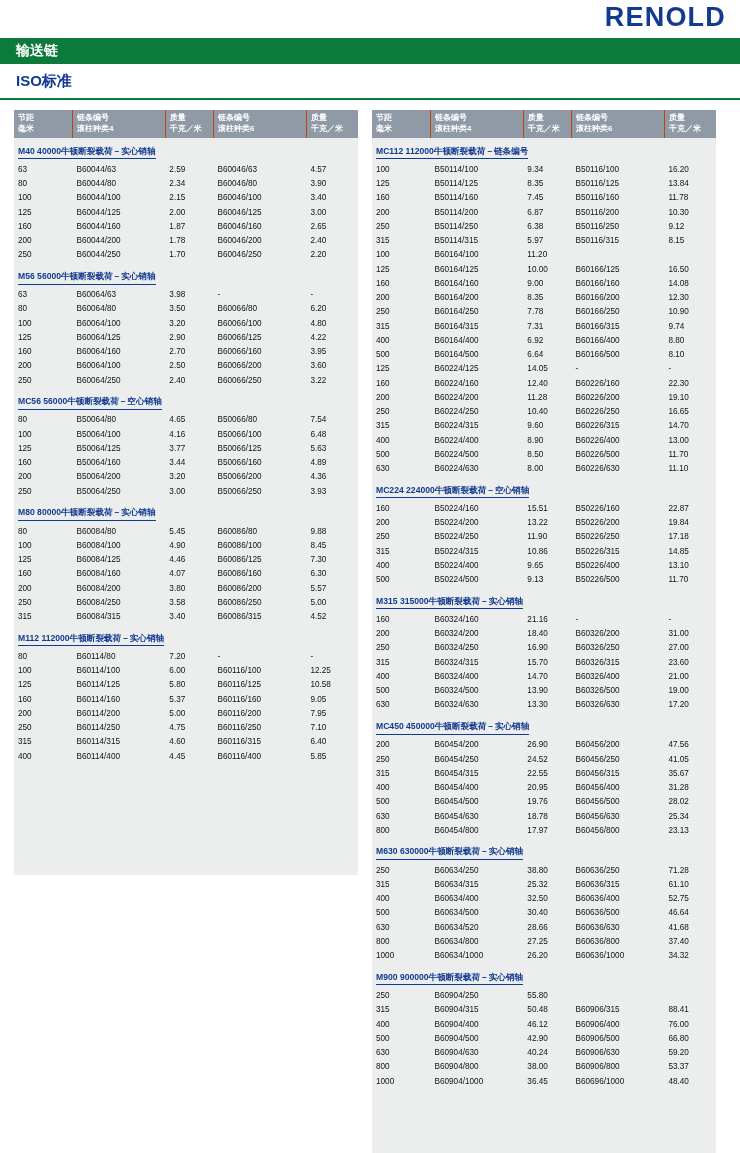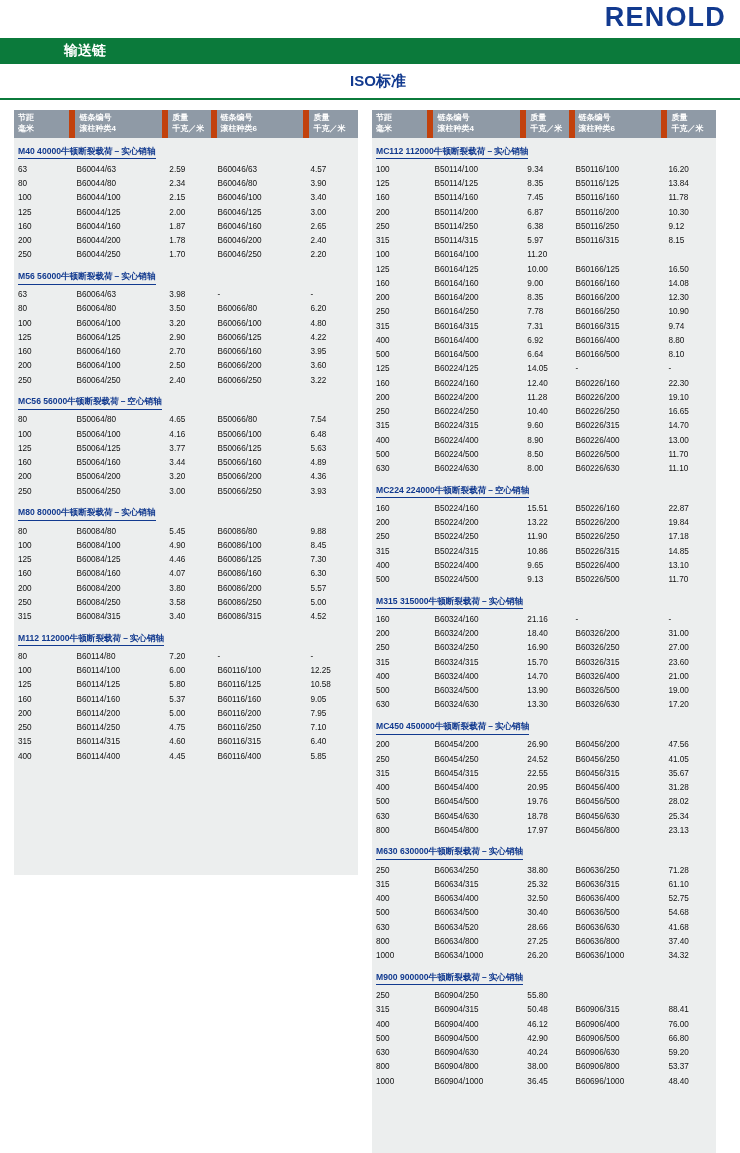--- a/index.html
+++ b/index.html
@@ -35,30 +35,28 @@
     height: 26px;
     background: #0b7a3b;
     display: flex;
     align-items: center;
     padding-left: 16px;
   }
   .green-bar .title {
     color: #ffffff;
     font-size: 14px;
     font-weight: bold;
-    margin-left: 48px;
   }
   .sub-head {
     height: 36px;
     background: #ffffff;
     display: flex;
     align-items: center;
     padding-left: 16px;
     border-bottom: 2px solid #0b7a3b;
-    justify-content: center;
   }
   .sub-head .title {
     color: #123a8f;
     font-size: 15px;
     font-weight: bold;
   }
   
   .content {
     display: flex;
     gap: 14px;
@@ -86,21 +84,21 @@
 
   thead th {
     background: #8f9aa6;
     color: #ffffff;
     font-size: 8px;
     font-weight: bold;
     text-align: left;
     padding: 3px 4px;
     line-height: 1.35;
     vertical-align: top;
-    border-right: 6px solid #c2410c;
+    border-right: 1px solid #c2410c;
   }
   thead th:last-child { border-right: none; }
   thead th .l2 { display: block; }
 
   tbody td {
     padding: 1.6px 4px;
     line-height: 1.35;
     vertical-align: top;
     border: none;
   }
@@ -465,21 +463,21 @@
               <span class="l2">滚柱种类6</span>
             </th>
             <th>
               <span>质量</span>
               <span class="l2">千克／米</span>
             </th>
           </tr>
         </thead>
         <tbody>
             <tr class="group first">
-              <td colspan="5"><span class="ul">MC112 112000牛顿断裂载荷－实心销轴</span></td>
+              <td colspan="5"><span class="ul">MC112 112000牛顿断裂载荷－链条编号</span></td>
             </tr>
             <tr>
               <td class="num">100</td>
               <td class="num">B50114/100</td>
               <td class="num">9.34</td>
               <td class="num">B50116/100</td>
               <td class="num">16.20</td>
             </tr>
             <tr>
               <td class="num">125</td>
@@ -799,21 +797,21 @@
               <td class="num">B60634/400</td>
               <td class="num">32.50</td>
               <td class="num">B60636/400</td>
               <td class="num">52.75</td>
             </tr>
             <tr>
               <td class="num">500</td>
               <td class="num">B60634/500</td>
               <td class="num">30.40</td>
               <td class="num">B60636/500</td>
-              <td class="num">54.68</td>
+              <td class="num">46.64</td>
             </tr>
             <tr>
               <td class="num">630</td>
               <td class="num">B60634/520</td>
               <td class="num">28.66</td>
               <td class="num">B60636/630</td>
               <td class="num">41.68</td>
             </tr>
             <tr>
               <td class="num">800</td>

